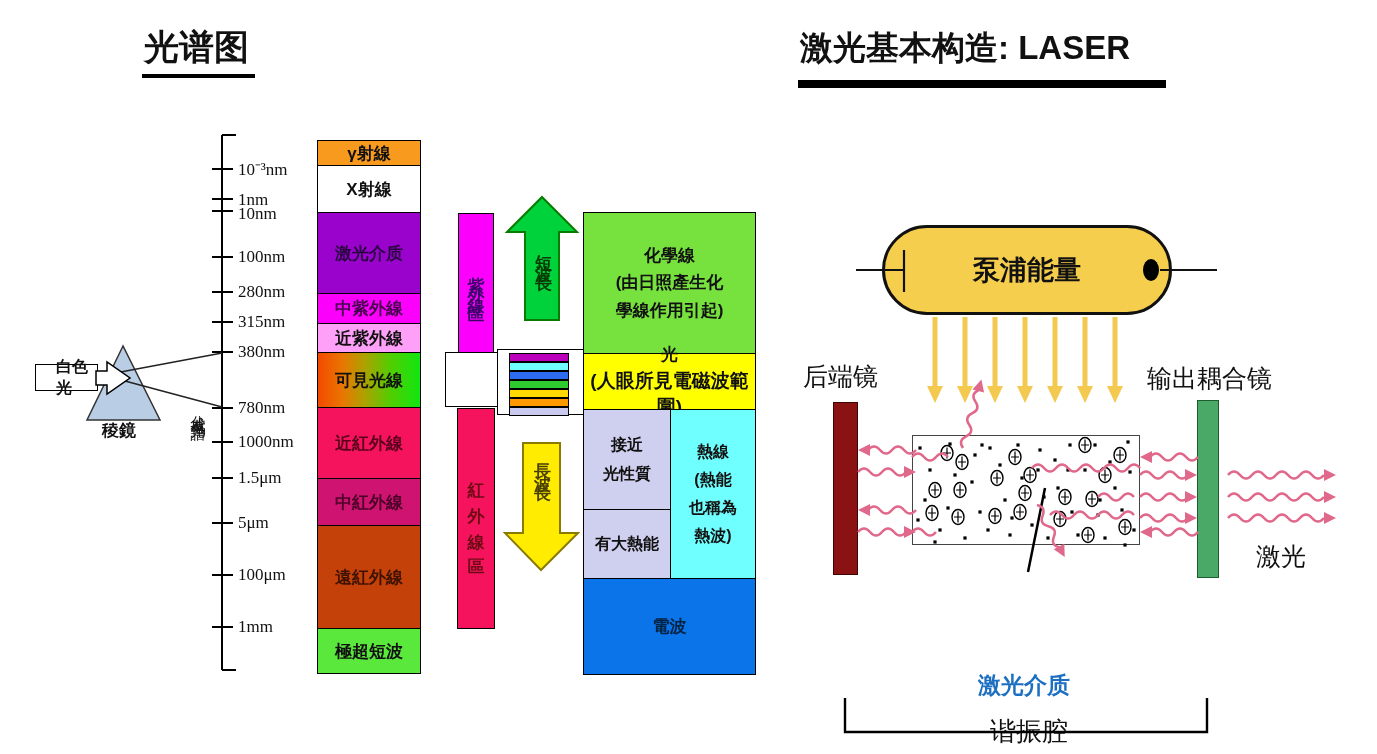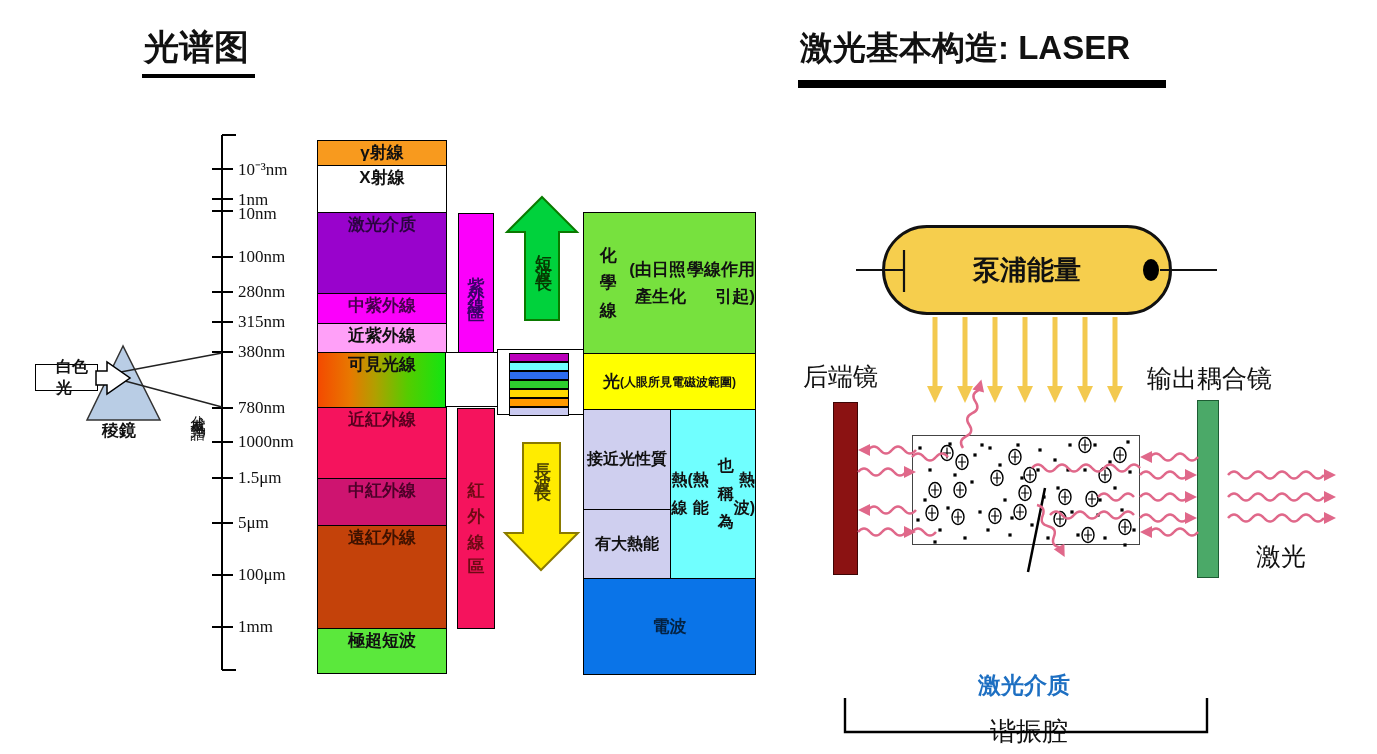--- a/index.html
+++ b/index.html
@@ -2,31 +2,31 @@
 <html><head>
 <meta charset="utf-8">
 <style>
   html,body{margin:0;padding:0;background:#fff;}
   .stage{position:relative;width:1377px;height:754px;background:#fff;overflow:hidden;
          font-family:"Liberation Sans",sans-serif;color:#111;}
   .abs{position:absolute;}
   svg.layer{position:absolute;left:0;top:0;pointer-events:none;}
   #bg-layer{z-index:0;} #fg-layer{z-index:6;}
   .txt{position:absolute;z-index:3;color:#111;white-space:nowrap;}
-  .band{position:absolute;left:317px;width:130px;z-index:1;border:1.5px solid #000;
-        box-sizing:border-box;display:flex;justify-content:center;
+  .band{position:absolute;left:317px;width:104px;z-index:1;border:1.5px solid #000;
+        box-sizing:border-box;display:flex;align-items:center;justify-content:center;
         font-weight:bold;font-size:17px;}
   .scalelbl{position:absolute;left:238px;height:22px;line-height:22px;z-index:3;
             font-family:"Liberation Serif",serif;font-size:17px;}
   .vtext{writing-mode:vertical-rl;text-orientation:upright;}
   .zbar{position:absolute;z-index:1;border:1.5px solid #000;box-sizing:border-box;
         display:flex;align-items:center;justify-content:center;font-weight:bold;font-size:17px;}
   .rbox{position:absolute;z-index:1;border:1.6px solid #000;box-sizing:border-box;
-        display:flex;flex-direction:row;align-items:center;justify-content:center;
-        text-align:right;font-weight:bold;color:#111;}
+        display:flex;flex-direction:column;align-items:center;justify-content:center;
+        text-align:center;font-weight:bold;color:#111;}
   .title-left{position:absolute;left:142px;top:24px;font-size:35px;font-weight:bold;z-index:3;
               border-bottom:4px solid #000;padding:0 6px 3px 2px;}
   .title-right{position:absolute;left:800px;top:26px;font-size:33px;font-weight:bold;z-index:3;}
   .title-bar{position:absolute;left:798px;top:80px;width:368px;height:8px;background:#000;z-index:3;}
   .mirror{position:absolute;z-index:2;box-sizing:border-box;}
   .swatch{position:absolute;left:0;width:60px;height:9px;border:1px solid #000;box-sizing:border-box;}
 </style>
 </head>
 <body>
 
@@ -106,21 +106,21 @@
   <div class="txt vtext" style="left:532px;top:240px;font-weight:bold;font-size:17px;letter-spacing:11px;color:#063A00;">短波長</div>
   <div class="txt vtext" style="left:531px;top:450px;font-weight:bold;font-size:17px;letter-spacing:11px;color:#4A4000;">長波長</div>
 
   <div class="rbox" style="left:583px;top:212px;width:173px;height:142px;background:#77E13E;font-size:17px;line-height:1.6;">
     <div>化學線</div>
     <div>(由日照產生化</div>
     <div>學線作用引起)</div>
   </div>
   <div class="rbox" style="left:583px;top:353px;width:173px;height:57px;background:#FFFF00;">
     <div style="font-size:17px;">光</div>
-    <div style="font-size:12px;margin-top:2px;">(人眼所見電磁波範圍)</div>
+    <div style="font-size:19px;margin-top:2px;">(人眼所見電磁波範圍)</div>
   </div>
   <div class="rbox" style="left:583px;top:409px;width:88px;height:101px;background:#CFCFEF;font-size:16px;line-height:1.8;">
     <div>接近</div>
     <div>光性質</div>
   </div>
   <div class="rbox" style="left:583px;top:509px;width:88px;height:70px;background:#CFCFEF;font-size:16px;">
     <div>有大熱能</div>
   </div>
   <div class="rbox" style="left:670px;top:409px;width:86px;height:170px;background:#70FFFF;font-size:16px;line-height:1.75;">
     <div>熱線</div>

